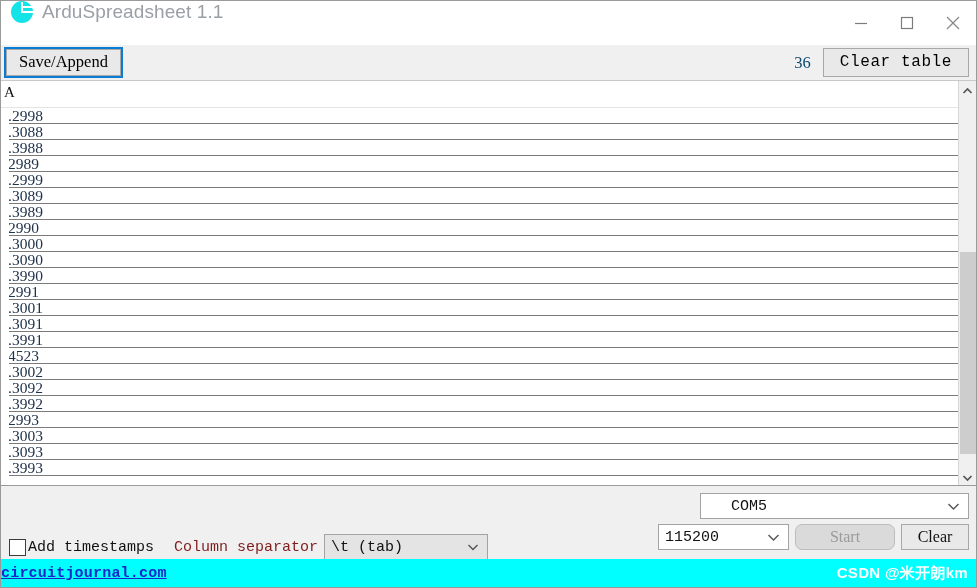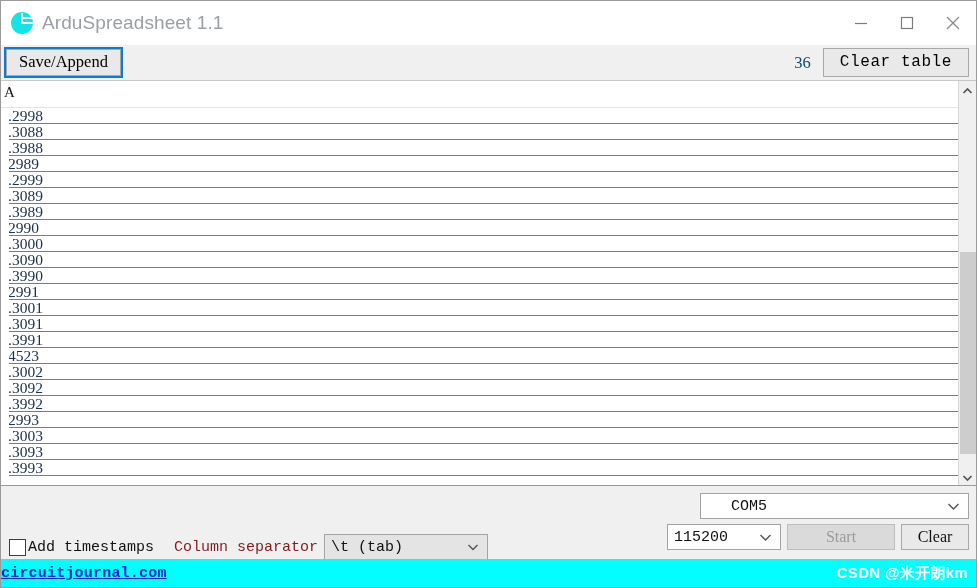--- a/index.html
+++ b/index.html
@@ -25,21 +25,20 @@
     flex-direction: column;
     overflow: hidden;
   }
 
   
   .titlebar {
     height: 44px;
     flex: 0 0 44px;
     background: #ffffff;
     display: flex;
-    align-items: center;
     position: relative;
   }
   .app-icon {
     width: 22px;
     height: 22px;
     margin-left: 10px;
     margin-right: 9px;
     position: relative;
     flex: 0 0 22px;
   }
@@ -305,43 +304,44 @@
     font-size: 15px;
     background: #ffffff;
     padding-left: 24px;
   }
   .br-line2 {
     display: flex;
     align-items: center;
     gap: 6px;
   }
   .combo-baud {
-    width: 114px;
+    width: 131px;
     height: 26px;
     font-size: 15px;
     background: #ffffff;
   }
   .btn-plain {
     font-family: "Liberation Serif", serif;
     font-size: 16px;
     border: 1px solid #a8a8a8;
     background: #e9e9e9;
     color: #111111;
     height: 26px;
     box-sizing: border-box;
     cursor: default;
     display: flex;
     align-items: center;
     justify-content: center;
   }
   .btn-start {
-    width: 108px;
+    width: 100px;
     background: #dadada;
     color: #9b9b9b;
     border-color: #bdbdbd;
+    border-radius: 7px;
   }
   .btn-stop {
     width: 68px;
   }
 
   
   .footer {
     flex: 0 0 28px;
     height: 28px;
     background: #00FFFF;

